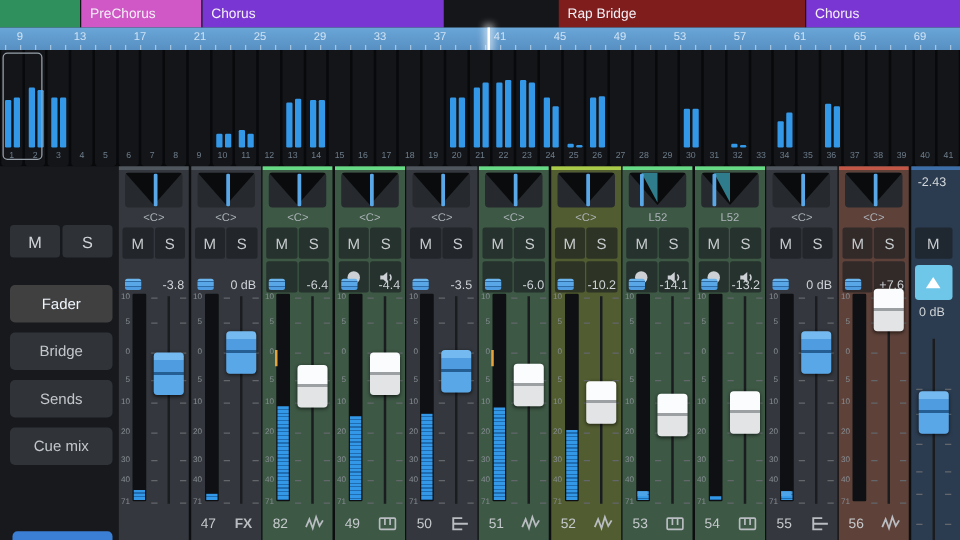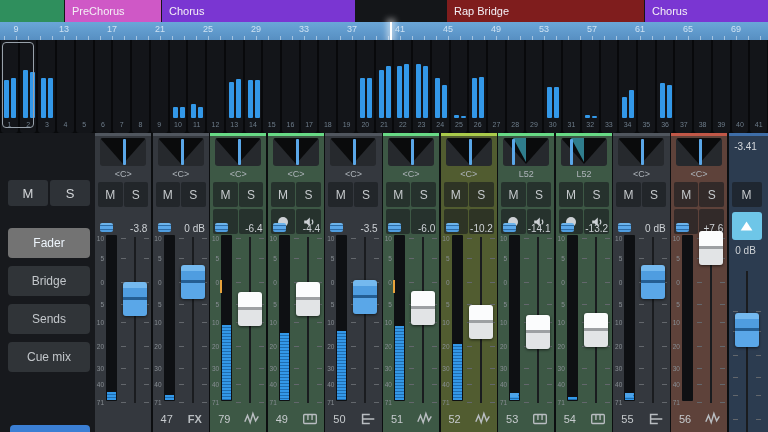--- a/index.html
+++ b/index.html
@@ -27,21 +27,21 @@
   #viewport-indicator{position:absolute;left:2px;top:42px;width:30px;height:84px;
             border:1px solid #98a1aa;border-radius:4px;pointer-events:auto;}
   
   #mixer{position:absolute;left:0;top:133px;width:768px;height:299px;display:flex;background:#0c0e10;}
   #sidebar{width:95px;flex:none;position:relative;background:#17191d;}
   #sb-ms{position:absolute;left:8px;top:47px;width:82px;height:26px;display:flex;gap:2px;}
   .sb-ms-btn{flex:1;background:#2e3237;border-radius:3px;color:#d2d5d8;font-size:13px;
              display:flex;align-items:center;justify-content:center;}
   .sb-btn{position:absolute;left:8px;width:82px;height:30px;background:#303438;border-radius:4px;
           color:#c3c7cb;font-size:12px;display:flex;align-items:center;justify-content:center;}
-  .sb-btn.active{background:#737373;color:#eef5fc;}
+  .sb-btn.active{background:#404040;color:#eef5fc;}
   #sb-bottom{position:absolute;left:10px;top:292px;width:80px;height:8px;background:#3b7fd4;
              border-radius:4px 4px 0 0;}
   
   .strip{width:56.3px;flex:none;margin-right:1.3px;position:relative;overflow:hidden;}
   .strip-top{position:absolute;left:0;top:0;width:100%;height:3px;}
   .pan-wrap{position:absolute;left:5px;top:5px;width:46px;height:28px;background:#26292d;
             border-radius:3px;overflow:hidden;}
   .pan-label{position:absolute;left:0;top:36px;width:100%;text-align:center;font-size:9px;color:#aeb4ba;}
   .cellrow{position:absolute;left:3px;width:50px;height:25px;display:flex;gap:1px;}
   .cell{flex:1;background:rgba(24,27,30,.62);border-radius:2px;display:flex;
@@ -641,21 +641,21 @@
               <div class="ladder" style="top: 145px; left: 2px;"></div>
               <div class="ladder" style="top: 145px; left: 25px;"></div>
               <div class="ladder" style="top: 161px; left: 2px;"></div>
               <div class="ladder" style="top: 161px; left: 25px;"></div>
               <div class="ladder" style="top: 179px; left: 2px;"></div>
               <div class="ladder" style="top: 179px; left: 25px;"></div>
               <div class="cap white" style="top: 69px;"></div>
             </div>
           </div>
           <div class="foot">
-            <div class="ch-num">79</div>
+            <div class="ch-num">82</div>
             <div class="ch-icon">
               <svg width="18" height="18" viewBox="0 0 20 20" fill="none" stroke="#b9bdc1" stroke-width="1.6">
                 <path d="M2 13 L5 6 L8 14 L11 4 L14 12 L17 7"></path>
               </svg>
             </div>
           </div>
         </div>
         <div class="strip" style="background: rgb(61, 88, 69);">
           <div class="strip-top" style="background: rgb(103, 218, 133);"></div>
           <div class="pan-wrap"><svg width="46" height="28" viewBox="0 0 46 28">
@@ -1186,21 +1186,21 @@
               <svg width="18" height="18" viewBox="0 0 20 20" fill="none" stroke="#b9bdc1" stroke-width="1.6">
                 <path d="M2 13 L5 6 L8 14 L11 4 L14 12 L17 7"></path>
               </svg>
             </div>
           </div>
         </div>
       </div>
 
     <div id="main-strip">
       <div class="strip-top" style="background:#3e6ea8"></div>
-      <div id="main-peak">-3.41</div>
+      <div id="main-peak">-2.43</div>
       <div id="main-m">M</div>
       <div id="main-listen">
         <svg width="18" height="18" viewBox="0 0 20 20">
           <polygon points="3,15 9.5,5 16,15" fill="#ffffff"></polygon>
         </svg>
       </div>
       <div id="main-db">0 dB</div>
       <div id="main-fader">
           <div class="groove" style="top: 10px;"></div>
           <div class="ladder" style="top: 50px; left: 2px;"></div>

